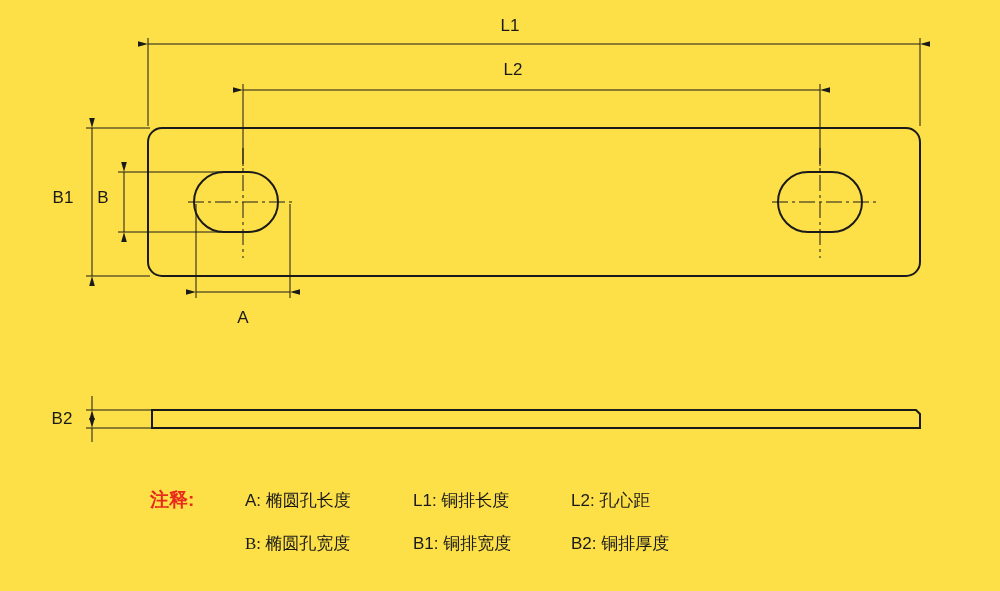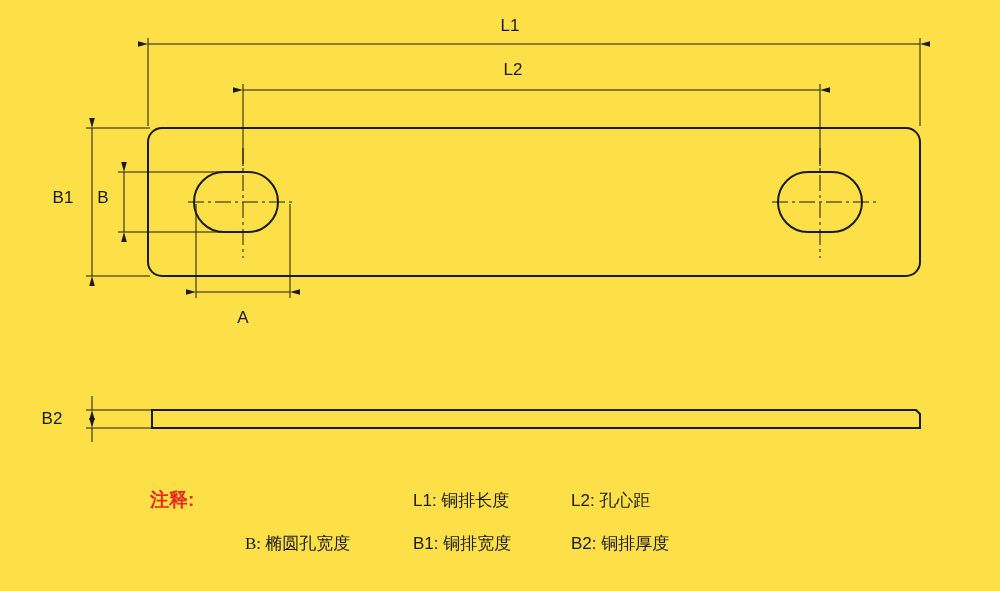--- a/index.html
+++ b/index.html
@@ -119,23 +119,24 @@
       <line x1="92" y1="396" x2="92" y2="410" stroke="#1a1a1a" stroke-width="1" marker-end="url(#arrowEnd)"></line>
       <line x1="92" y1="442" x2="92" y2="428" stroke="#1a1a1a" stroke-width="1" marker-end="url(#arrowEnd)"></line>
     </g>
   </svg>
 
   <div class="dim-label" style="left:510px; top:26px; transform:translate(-50%,-50%);">L1</div>
   <div class="dim-label" style="left:513px; top:70px; transform:translate(-50%,-50%);">L2</div>
   <div class="dim-label" style="left:63px; top:198px; transform:translate(-50%,-50%);">B1</div>
   <div class="dim-label" style="left:103px; top:198px; transform:translate(-50%,-50%);">B</div>
   <div class="dim-label" style="left:243px; top:318px; transform:translate(-50%,-50%);">A</div>
-  <div class="dim-label" style="left:52px; top:419px; transform:translate(-50%,-50%);">B2</div>
+  <div class="dim-label" style="left:62px; top:419px; transform:translate(-50%,-50%);">B2</div>
 
   <div class="note-title" style="left:150px; top:500px; transform:translateY(-50%);">注释:</div>
 
+  <div class="note-item" style="left:245px; top:500px; transform:translateY(-50%);">A: 椭圆孔长度</div>
   <div class="note-item" style="left:413px; top:500px; transform:translateY(-50%);text-align:center;">L1: 铜排长度</div>
   <div class="note-item" style="left:571px; top:500px; transform:translateY(-50%);">L2: 孔心距</div>
   <div class="note-item" style="left:245px; top:543px; transform:translateY(-50%);font-family:Liberation Serif, serif;">B: 椭圆孔宽度</div>
   <div class="note-item" style="left:413px; top:543px; transform:translateY(-50%);">B1: 铜排宽度</div>
   <div class="note-item" style="left:571px; top:543px; transform:translateY(-50%);">B2: 铜排厚度</div>
 
 </div>
 
 </body></html>

